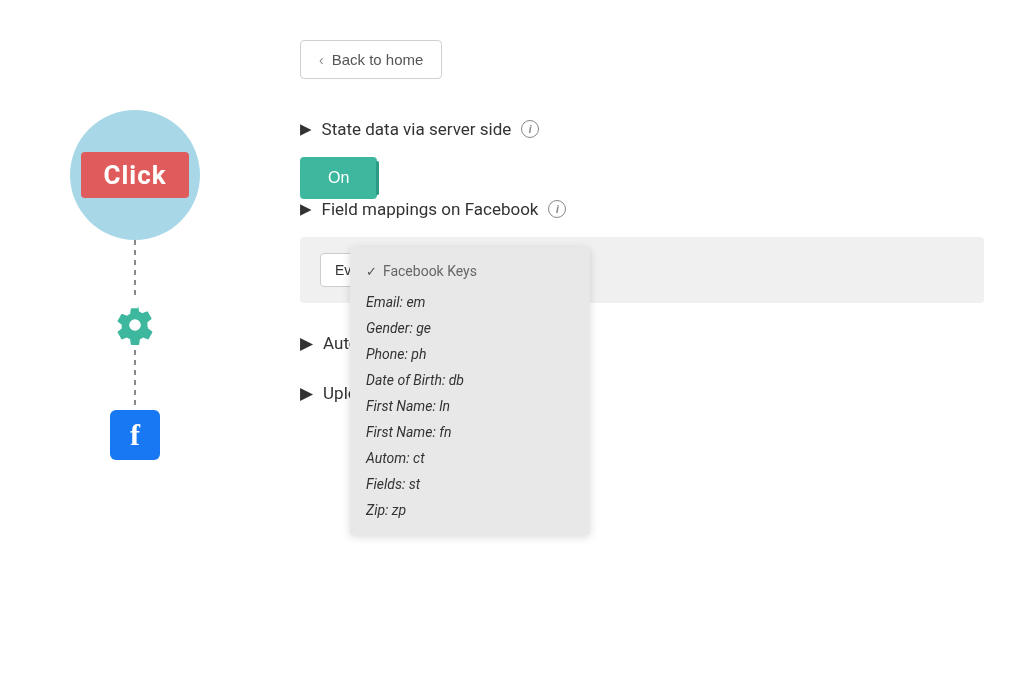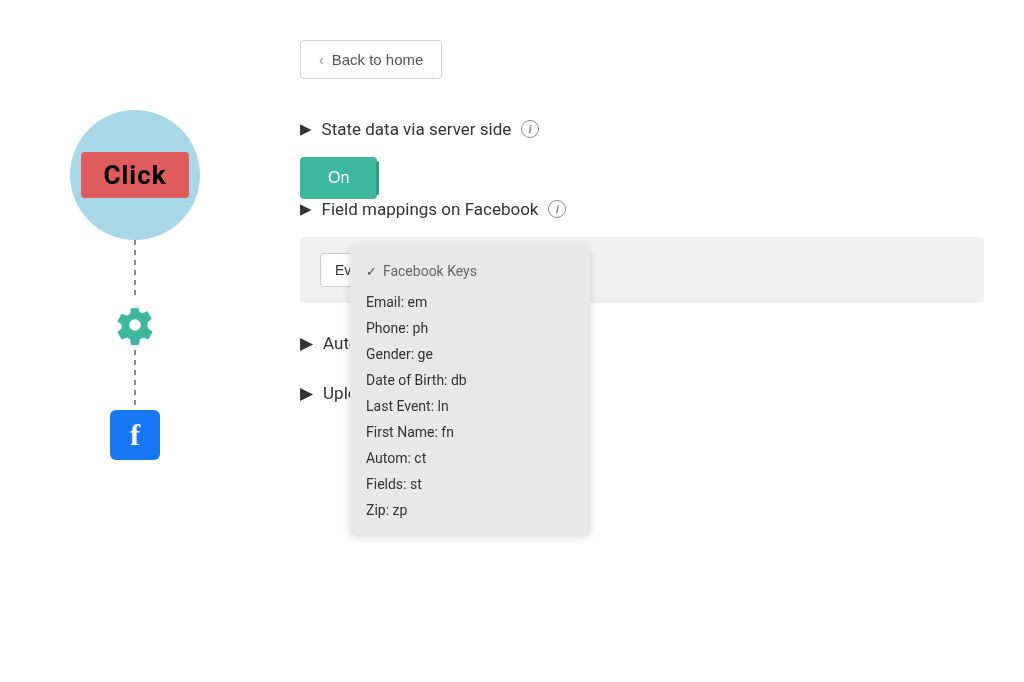--- a/index.html
+++ b/index.html
@@ -33,21 +33,21 @@
       justify-content: center;
       width: 130px;
       height: 130px;
       border-radius: 50%;
       background: #a8d8e8;
       border: none;
     }
 
     .click-label {
       background: #e05c5c;
-      color: #000000;
+      color: #ffffff;
       font-size: 26px;
       font-weight: bold;
       padding: 8px 22px;
       border-radius: 4px;
       letter-spacing: 1px;
     }
 
     .connector-line {
       width: 2px;
       height: 60px;
@@ -258,20 +258,21 @@
     .dropdown-popup-header .check {
       color: #555;
       font-size: 13px;
     }
 
     .dropdown-popup-item {
       padding: 5px 16px;
       font-size: 14px;
       color: #333;
       cursor: pointer;
+      font-style: italic;
     }
 
     
     .auto-section {
       display: flex;
       align-items: center;
       gap: 10px;
       font-size: 17px;
       color: #333;
       margin-bottom: 18px;
@@ -355,24 +356,24 @@
     </div>
 
     <div class="dropdown-container">
 
       <div class="dropdown-popup">
         <div class="dropdown-popup-header">
           <span class="check">✓</span>
           <span>Facebook Keys</span>
         </div>
         <div class="dropdown-popup-item">Email: em</div>
+        <div class="dropdown-popup-item">Gender: ge</div>
         <div class="dropdown-popup-item">Phone: ph</div>
-        <div class="dropdown-popup-item">Gender: ge</div>
         <div class="dropdown-popup-item">Date of Birth: db</div>
-        <div class="dropdown-popup-item">Last Event: ln</div>
+        <div class="dropdown-popup-item">First Name: ln</div>
         <div class="dropdown-popup-item">First Name: fn</div>
         <div class="dropdown-popup-item">Autom: ct</div>
         <div class="dropdown-popup-item">Fields: st</div>
         <div class="dropdown-popup-item">Zip: zp</div>
       </div>
 
       <select class="dropdown-select">
         <option>Event Fields</option>
       </select>
 

